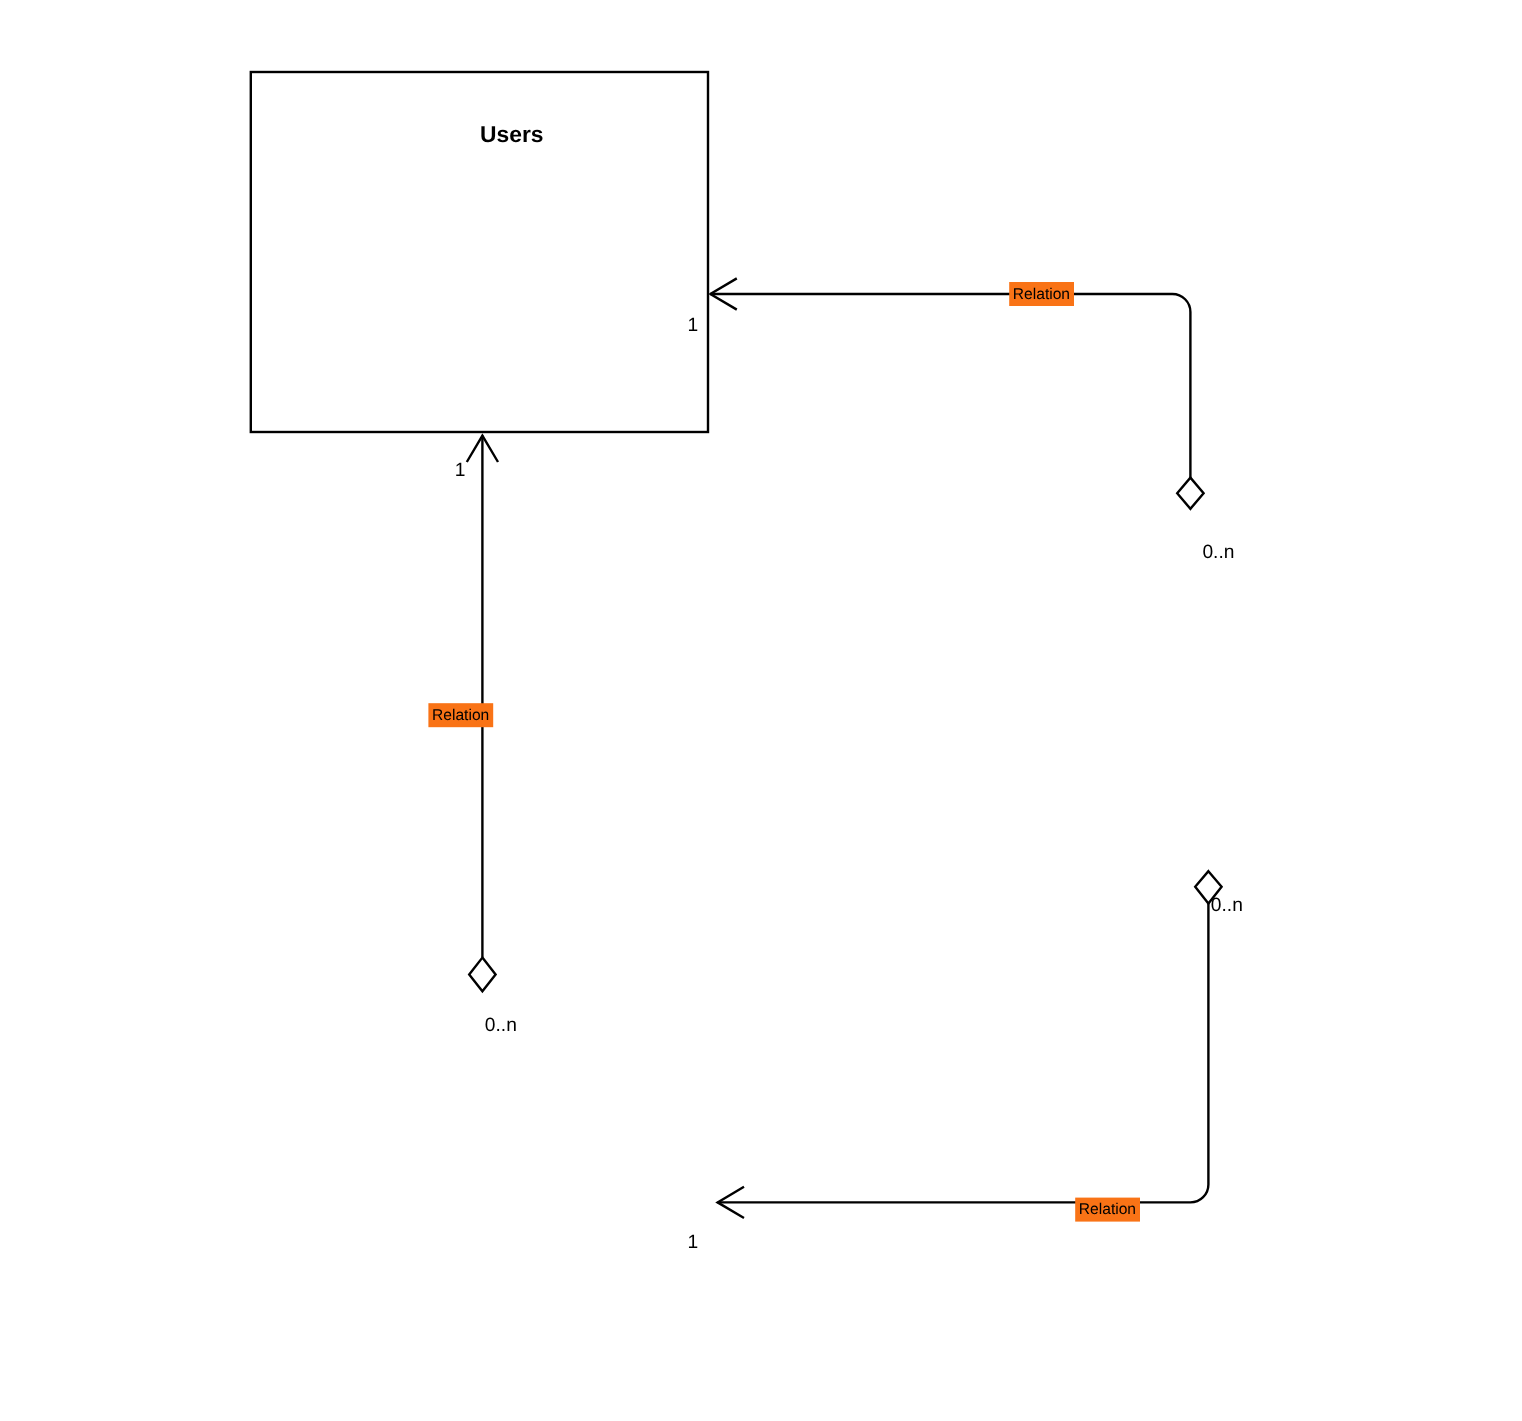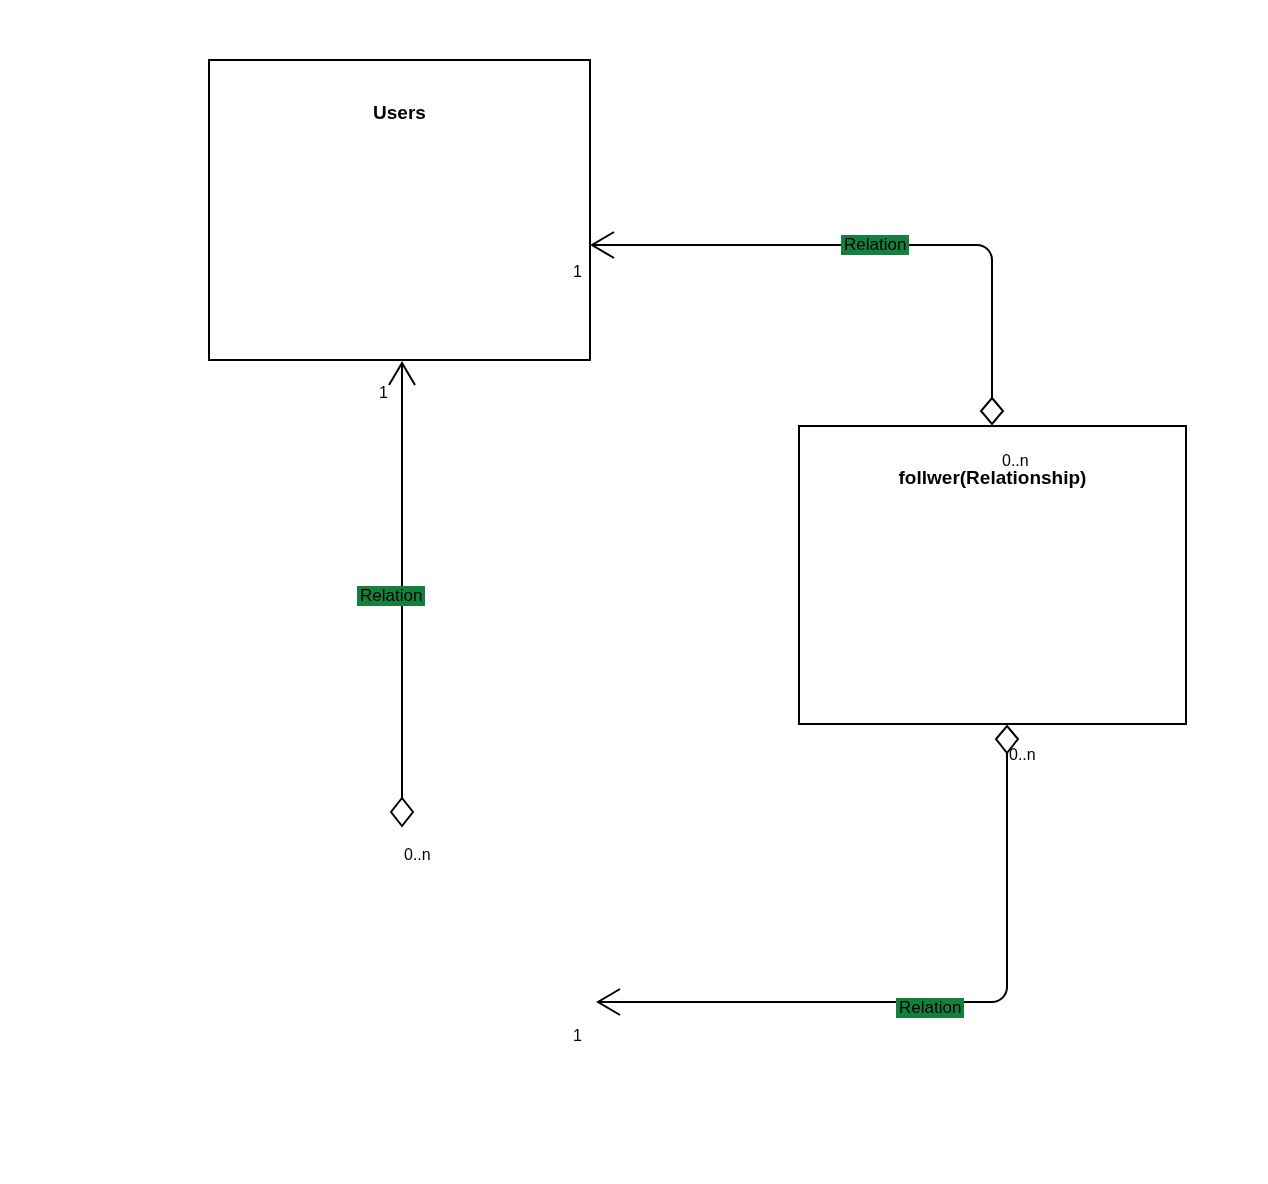--- a/index.html
+++ b/index.html
@@ -53,23 +53,23 @@
     stroke-width: 2;
     stroke-linecap: butt;
   }
   .edge-diamond {
     fill: #ffffff;
     stroke: #000000;
     stroke-width: 2;
   }
   .edge-label {
     position: absolute;
-    font-size: 17px;
+    font-size: 13px;
     line-height: 20px;
-    background: #15803d;
+    background: #f97316;
     padding: 0 3px;
     white-space: nowrap;
   }
   .multiplicity-label {
     position: absolute;
     font-size: 16px;
     line-height: 19px;
     white-space: nowrap;
     background: transparent;
   }
@@ -95,26 +95,23 @@
 
     <g>
       <path class="edge-line" d="M 598 1002 L 992 1002 A 15 15 0 0 0 1007 987 L 1007 752"></path>
       <path class="edge-arrowhead" d="M 620 989 L 598 1002 L 620 1015"></path>
       <path class="edge-diamond" d="M 1007 726 L 1018 739 L 1007 753 L 996 739 Z"></path>
     </g>
 
   </svg>
 
   <div class="entity-box" style="left:208px; top:59px; width:383px; height:302px;">
-    <div class="entity-title" style="top:41px;">Users</div>
+    <div class="entity-title" style="top:41px;margin-left:27px;">Users</div>
   </div>
 
-  <div class="entity-box" style="left:798px; top:425px; width:389px; height:300px;">
-    <div class="entity-title" style="top:40px;">follwer(Relationship)</div>
-  </div>
 
 
   <div class="edge-label" style="left:841px; top:235px;">Relation</div>
 
   <div class="edge-label" style="left:357px; top:586px;">Relation</div>
 
   <div class="edge-label" style="left:896px; top:998px;">Relation</div>
 
   <div class="multiplicity-label" style="left:573px; top:262px;">1</div>
 

